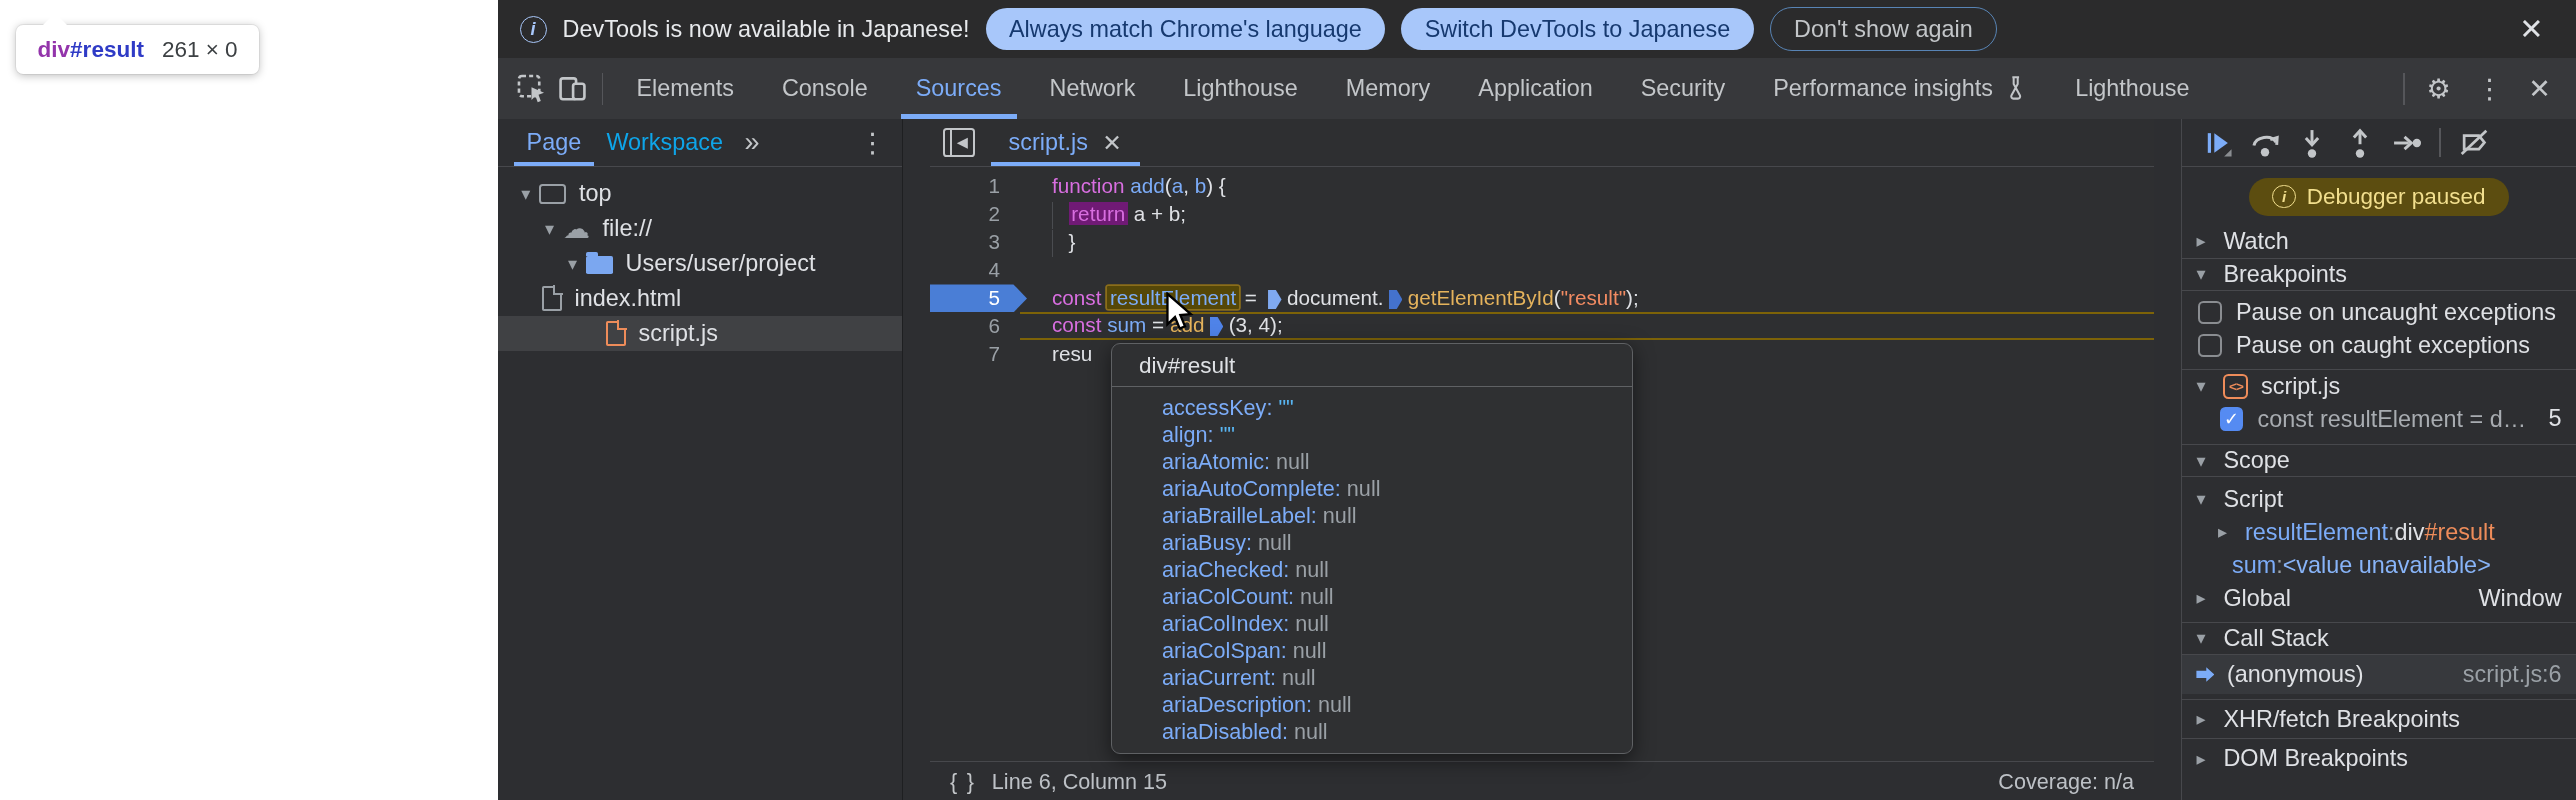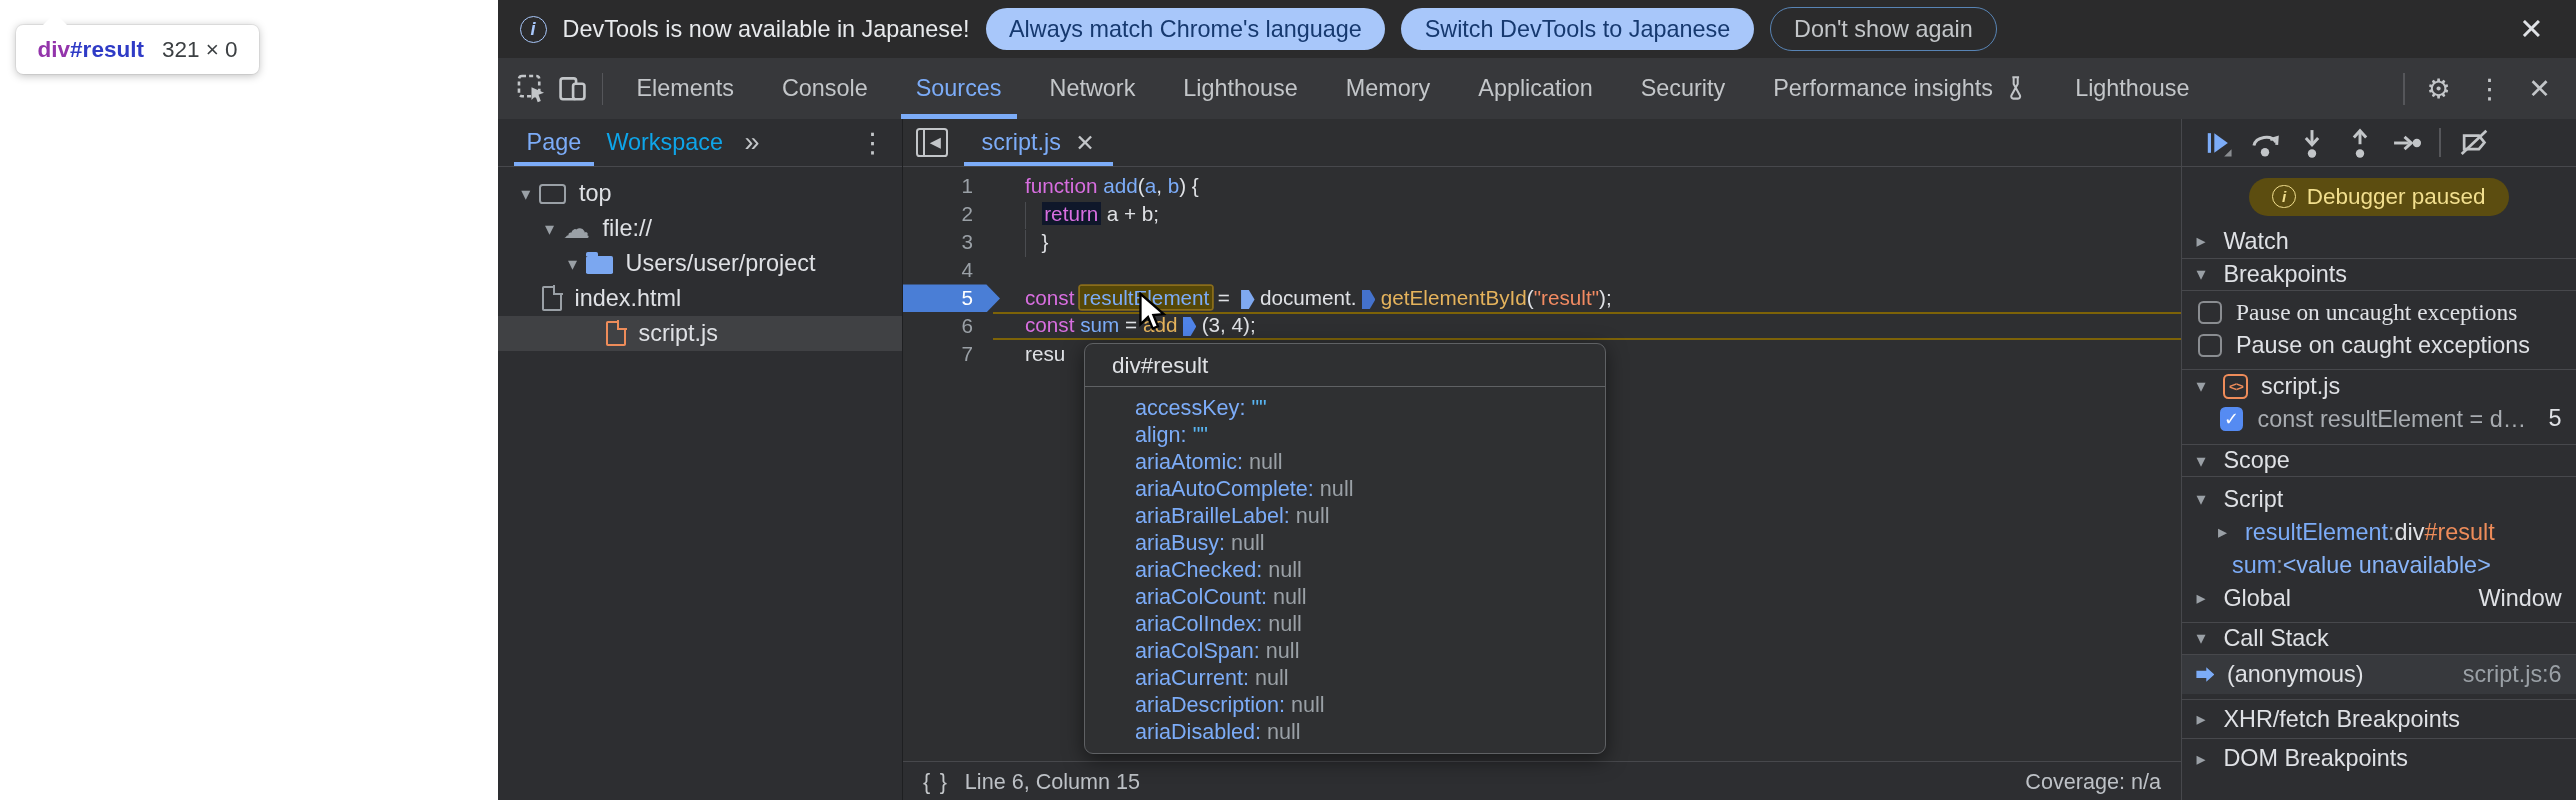--- a/index.html
+++ b/index.html
@@ -32,21 +32,21 @@
   .tb-icon { width:41px; height:41px; display:flex; align-items:center; justify-content:center; cursor:pointer; }
   .tb-sep { width:1.8px; height:32px; background:#55565a; margin:0 9px; }
   .tabs { display:flex; align-items:center; height:100%; }
   .tab { height:100%; display:flex; align-items:center; padding:0 24px; color:#c3c6c9; font-size:23.4px;
     position:relative; cursor:pointer; gap:10.8px; white-space:nowrap;}
   .tab.active { color:#7cacf8; }
   .tab.active::after { content:""; position:absolute; left:9px; right:9px; bottom:0; height:5.4px; background:#7cacf8; }
   .tabbar-right { margin-left:auto; display:flex; align-items:center; }
   .glyph-btn { color:#c3c6c9; font-size:27px; padding:0 12.6px; cursor:pointer; }
 
-  .main { display:flex; height:682px; }
+  .main { display:flex; height:682px;gap:27px; }
 
   
   .sidebar-left { width:405px; background:#2d2e31; border-right:1.8px solid #1e1f21; display:flex; flex-direction:column; }
   .sl-header { height:48px; border-bottom:1.8px solid #47484c; display:flex; align-items:center; padding:0 16px; }
   .sl-tab { font-size:23.4px; color:#0ea5e9; padding:0 12.6px; height:100%; display:flex; align-items:center; position:relative; cursor:pointer;}
   .sl-tab.active { color:#7cacf8; }
   .sl-tab.active::after { content:""; position:absolute; left:0; right:0; bottom:0; height:4.5px; background:#7cacf8; }
   .sl-chev { color:#c3c6c9; font-size:27px; margin-left:9px; cursor:pointer; }
   .sl-dots { margin-left:auto; color:#c3c6c9; font-size:27px; cursor:pointer; }
   .tree { padding-top:9px; }
@@ -81,21 +81,21 @@
   .code-line { display:flex; height:28px; align-items:center; }
   .gutter { flex:0 0 90px; text-align:right; padding-right:20px; color:#9aa0a6; position:relative; height:28px; line-height:28px;}
   .bpflag { position:absolute; left:0; top:0; width:97px; height:28px; background:#4a7ed6;
     clip-path:polygon(0 0,86% 0,100% 50%,86% 100%,0 100%); }
   .gutter .num { position:relative; z-index:2; }
   .gutter.bp .num { color:#ffffff; }
   .codecell { flex:1; padding-left:32px; white-space:pre; height:28px; line-height:28px; color:#dfe1e5;}
   .codecell.exec { border-top:2.7px solid #7d6308; border-bottom:2.7px solid #7d6308; line-height:22.5px;}
   .kw { color:#d86ee0; } .var { color:#7cacf8; } .fn { color:#e5b35c; } .str { color:#f28b62; } .pl { color:#dfe1e5; }
   .hlbox { background:#554708; box-shadow:0 0 0 1.8px #8a6d1a; border-radius:1.8px; padding:0 2.7px; }
-  .kwhl { background:#0f172a; padding:0 2.7px;text-align:right; }
+  .kwhl { background:#701a75; padding:0 2.7px;text-align:right; }
   .marker { display:inline-block; width:13.5px; height:19px; vertical-align:-3.6px; margin:0 5.4px;
     clip-path:polygon(0 0,58% 0,100% 50%,58% 100%,0 100%); }
   .m-light { background:#7fa9f0; } .m-dark { background:#4472cc; } .m-active { background:#4f83e8; }
   .guide { display:inline-block; width:10.8px; border-left:1.8px solid #4a4c50; height:27px; vertical-align:-7.2px; }
 
   .statusbar { position:absolute; left:0; right:0; bottom:0; height:40px; background:#2d2e31;
     border-top:1.8px solid #47484c; display:flex; align-items:center; padding:0 20px; z-index:5;}
   .pp-icon { color:#c3c6c9; font-size:21.6px; margin-right:16px; cursor:pointer; letter-spacing:1.8px;}
   .status-text { color:#bdc1c6; font-size:21.6px; }
   .status-right { margin-left:auto; color:#bdc1c6; font-size:21.6px; }
@@ -141,21 +141,21 @@
 </style>
 </head>
 <body>
 
 <div class="stage">
 
   <div class="webpage">
     <div class="el-tooltip">
       <span class="tt-tag">div</span>
         <span class="tt-id">#result</span>
-      <span class="tt-size">321 × 0</span>
+      <span class="tt-size">261 × 0</span>
     </div>
   </div>
 
   <div class="devtools">
 
     <div class="infobar">
       <span class="info-icon">i</span>
       <span class="infobar-msg">DevTools is now available in Japanese!</span>
       <button class="pill">Always match Chrome's language</button>
       <button class="pill">Switch DevTools to Japanese</button>
@@ -397,21 +397,21 @@
         <div class="sr-row">
           <span class="arr">▸</span>
           <span>Watch</span>
         </div>
 
         <div class="sr-row sr-border-b sr-border-t">
           <span class="arr">▾</span>
           <span>Breakpoints</span>
         </div>
 
-        <div class="sr-row" style="margin-top:5.4px;font-family:Liberation Serif, serif;">
+        <div class="sr-row" style="margin-top:5.4px;">
           <span class="cb"></span>
           <span>Pause on uncaught exceptions</span>
         </div>
         <div class="sr-row">
           <span class="cb"></span>
           <span>Pause on caught exceptions</span>
         </div>
 
         <div class="sr-row sr-border-t" style="margin-top:7.2px;">
           <span class="arr">▾</span>

